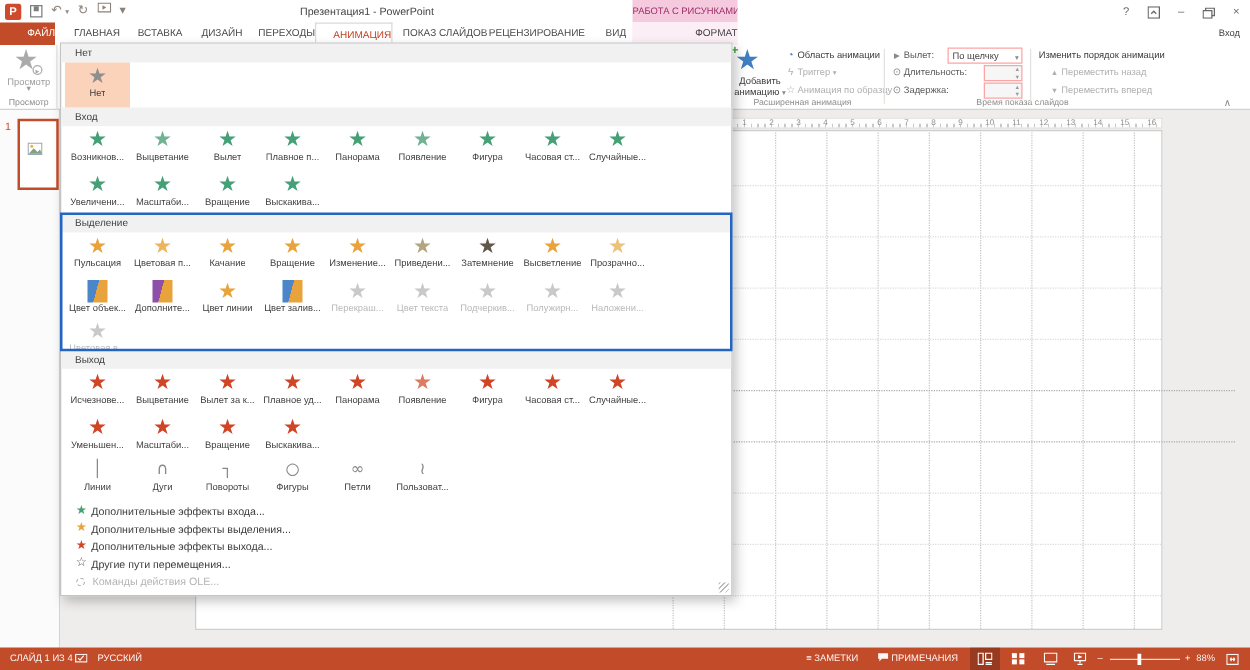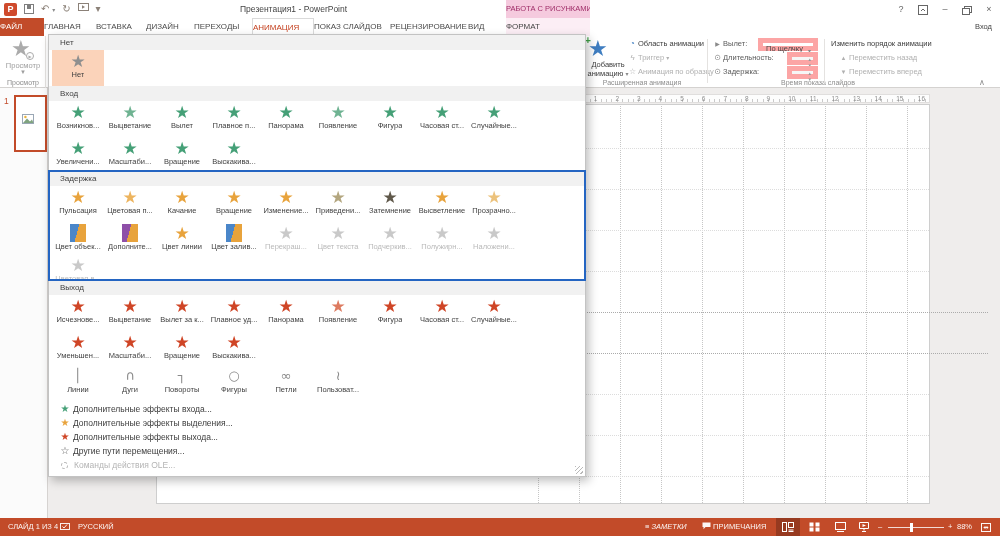--- a/index.html
+++ b/index.html
@@ -16,21 +16,21 @@
   #win-title { position:absolute; left:240px; top:4px; font-size:8.5px; color:#444; }
   #ctx-header { position:absolute; left:506px; top:0; width:84px; height:18px; background:#f5cade; color:#9f2d68; font-size:7.5px; text-align:right; line-height:18px; white-space:nowrap; overflow:hidden; }
   #win-controls { position:absolute; right:4px; top:2px; display:flex; gap:8px; align-items:center; }
   .wc { font-size:9px; color:#666; width:14px; text-align:center; line-height:14px; }
   .wc svg { display:block; margin:2px auto 0; }
 
   
   #tabs-row { position:absolute; left:0; top:18px; width:1000px; height:18px; background:#fff; }
   #ctx-tab-bg { position:absolute; left:506px; top:0; width:84px; height:18px; background:#fceef5; }
   #tabs { position:absolute; left:0; top:0; height:18px; display:flex; }
-  .tab { height:18px; line-height:18px; text-align:left; font-size:8px; color:#4a4a4a; white-space:nowrap; overflow:hidden; }
+  .tab { height:18px; line-height:18px; text-align:right; font-size:8px; color:#4a4a4a; white-space:nowrap; overflow:hidden; }
   .tab:nth-child(1){ width:44px; background:#c24b29; color:#fff; }
   .tab:nth-child(2){ width:52px; }
   .tab:nth-child(3){ width:50px; }
   .tab:nth-child(4){ width:48px; }
   .tab:nth-child(5){ width:58px; }
   .tab:nth-child(6){ width:62px; color:#c43e1c; background:#fff; border:1px solid #dadada; border-bottom:none; }
   .tab:nth-child(7){ width:76px; }
   .tab:nth-child(8){ width:78px; }
   .tab:nth-child(9){ width:33px; }
   .tab:nth-child(10){ width:84px; margin-left:5px; background:#fceef5; color:#454545; }
@@ -45,21 +45,21 @@
   #preview-star { position:absolute; left:11px; top:0px; font-size:22px; color:#ababab; }
   #preview-badge { position:absolute; left:26px; top:16px; width:8px; height:8px; border:1px solid #ababab; border-radius:50%; font-size:4px; color:#ababab; text-align:center; line-height:7px; }
   #preview-label { position:absolute; left:0; top:25px; width:46px; text-align:center; font-size:7.5px; color:#9d9d9d; }
   #preview-caret { position:absolute; left:20px; top:33px; font-size:6px; color:#9d9d9d; }
   .ribbon-two-line { position:absolute; text-align:center; font-size:7.5px; line-height:8.5px; }
   #effopt-star { position:absolute; left:538px; top:2px; font-size:20px; color:#b3b3b3; }
   #addanim-star { position:absolute; left:588px; top:0px; font-size:22px; color:#3f7ec1; }
   #addanim-plus { position:absolute; left:585px; top:-1px; font-size:10px; font-weight:bold; color:#3fa046; }
   .adv-row { position:absolute; font-size:7.5px; white-space:nowrap; }
   .adv-ic { display:inline-block; width:11px; text-align:center; font-size:8px; }
-  .fieldbox { position:absolute; height:13px; border:5px solid #fca5a5; background:#fff; font-size:7.5px; color:#474747; line-height:11px; padding:0 3px; }
+  .fieldbox { position:absolute; height:13px; border:1px solid #fca5a5; background:#fff; font-size:7.5px; color:#474747; line-height:11px; padding:0 3px; }
   .spin { background:#f6f6f6; }
   .spin-arrows { position:absolute; right:1px; top:0px; font-size:4.5px; line-height:5.5px; color:#9a9a9a; text-align:center; }
   .caret { color:#8a8a8a; font-size:6px; }
   #collapse-ribbon { position:absolute; left:979px; top:42px; font-size:8px; color:#8a8a8a; }
   #dialog-launcher { position:absolute; left:524px; top:44px; width:6px; height:6px; border-right:1px solid #9a9a9a; border-bottom:1px solid #9a9a9a; }
 
   
   #workarea { position:absolute; left:47px; top:88px; width:953px; height:430px; background:#efedec; border-left:1px solid #d6d3d1; }
   #slide-panel { position:absolute; left:0; top:88px; width:47px; height:430px; background:#fbfbfb; }
   #thumb-num { position:absolute; left:4px; top:8px; font-size:8.5px; color:#c24b29; }
@@ -320,21 +320,21 @@
             <span class="g-ic" style="color: rgb(69, 160, 119);">★</span>
             <span class="g-lb">Вращение</span>
           </div>
           <div class="gal-item">
             <span class="g-ic" style="color: rgb(69, 160, 119);">★</span>
             <span class="g-lb">Выскакива...</span>
           </div>
         </div>
       </div>
       <div class="gal-section hl">
-        <div class="gal-header">Задержка</div>
+        <div class="gal-header">Выделение</div>
         <div class="gal-row row-h36">
           <div class="gal-item">
             <span class="g-ic" style="color: rgb(232, 163, 60);">★</span>
             <span class="g-lb">Пульсация</span>
           </div>
           <div class="gal-item">
             <span class="g-ic" style="color: rgb(237, 180, 94);">★</span>
             <span class="g-lb">Цветовая п...</span>
           </div>
           <div class="gal-item">
@@ -527,21 +527,21 @@
 <div id="statusbar">
   <div class="sb" style="left:8px;">СЛАЙД 1 ИЗ 4</div>
   <div class="sb sb-ic" style="left:60px;top:5px;">
     <svg width="10" height="9" viewBox="0 0 10 9">
         <rect x="0.5" y="0.5" width="9" height="6" fill="none" stroke="rgba(255,255,255,.9)"></rect>
         <path d="M2.5 3.5 L4 5 L7 1.5" fill="none" stroke="rgba(255,255,255,.9)"></path>
       </svg>
   </div>
   <div class="sb" style="left:78px;">РУССКИЙ</div>
 
-  <div class="sb" style="left:645px;font-style:italic;"><span>≡</span> <span>ЗАМЕТКИ</span></div>
+  <div class="sb" style="left:645px;"><span>≡</span> <span>ЗАМЕТКИ</span></div>
   <div class="sb" style="left:702px;">
     <svg style="vertical-align:-1px" width="9" height="8" viewBox="0 0 9 8">
         <path d="M0.5 0.5 h8 v4.5 h-5 l-2 2.2 v-2.2 h-1 z" fill="rgba(255,255,255,.95)"></path>
       </svg>
     <span>ПРИМЕЧАНИЯ</span>
   </div>
 
   <div class="viewbtn active" style="left:776px;">
       <svg width="12" height="10" viewBox="0 0 12 10">
         <rect x="0.5" y="0.5" width="4" height="9" fill="none" stroke="#fff"></rect>

